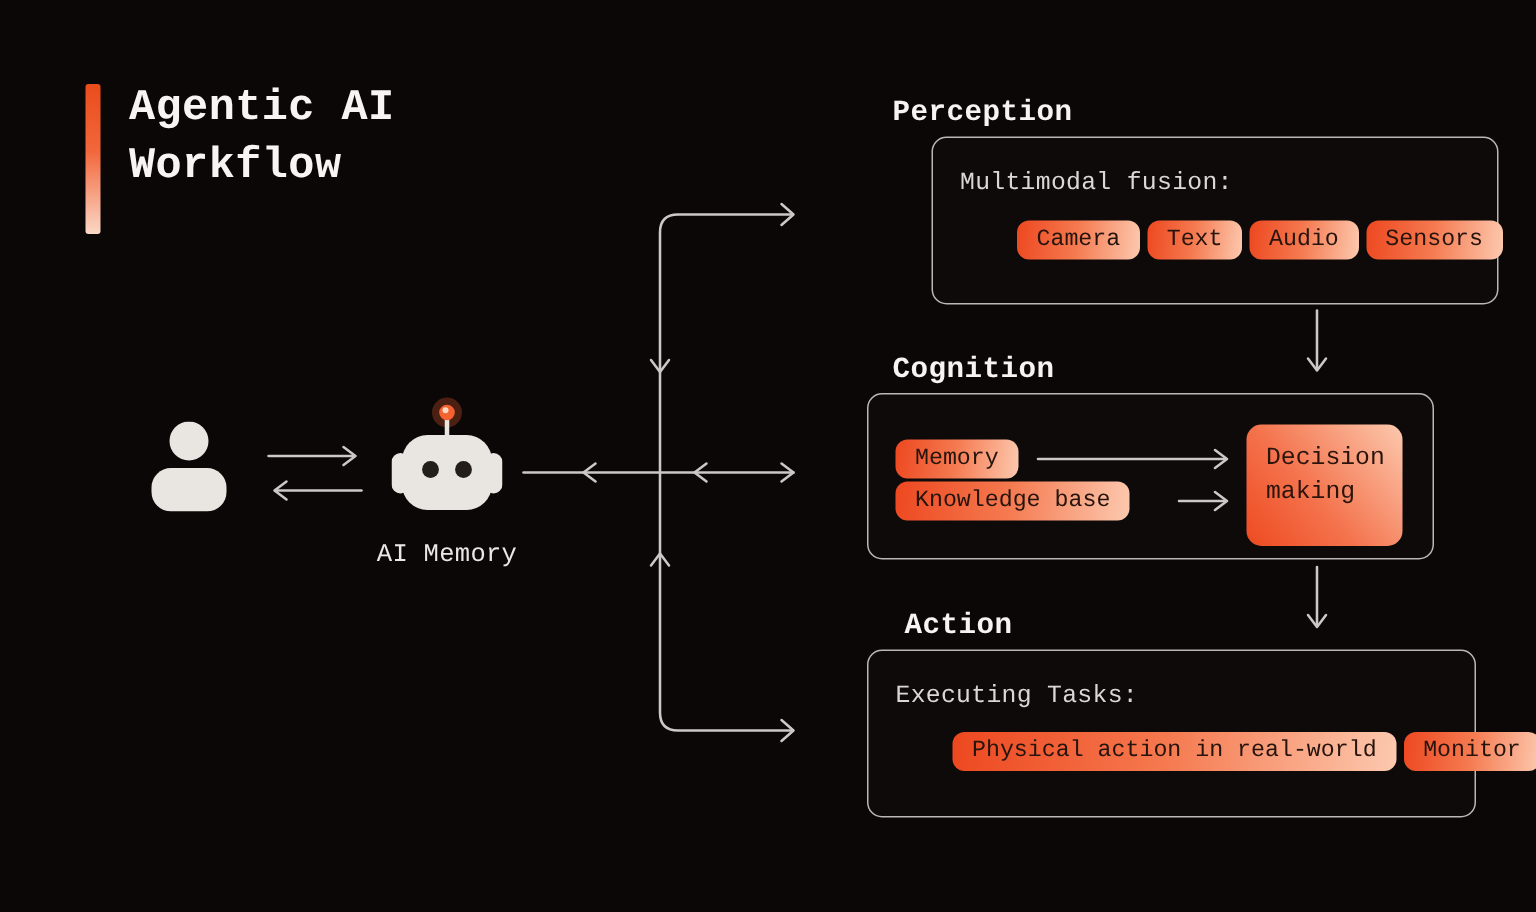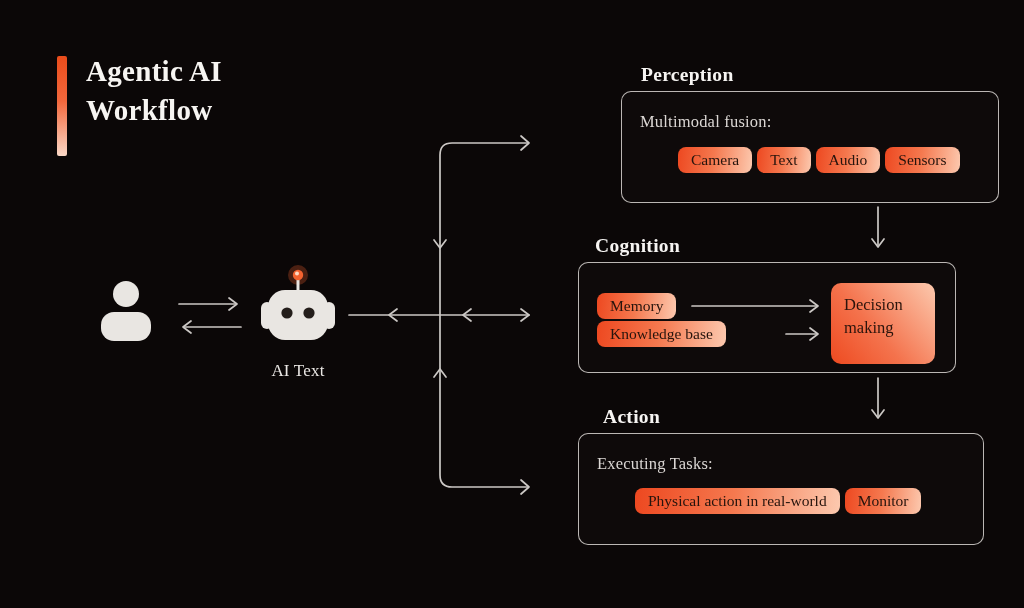--- a/index.html
+++ b/index.html
@@ -1,18 +1,18 @@
 <!DOCTYPE html>
 <html><head>
 <meta charset="utf-8">
 <style>
   html,body{margin:0;padding:0;background:#000;}
   .canvas{
     position:relative;width:1024px;height:608px;background:#0b0707;
-    overflow:hidden;font-family:Liberation Serif, serif;
+    overflow:hidden;font-family:Liberation Mono, monospace;
   }
   .abs{position:absolute;}
   
   .title-bar{
     left:57px;top:56px;width:10px;height:100px;border-radius:2px;
     background:linear-gradient(180deg,#ea4c1b 0%,#f2673c 45%,#fbd8c6 100%);
   }
   .title{
     left:86px;top:52px;width:210px;margin:0;
     font-size:29px;line-height:39px;font-weight:600;letter-spacing:.3px;color:#f7f5f2;
@@ -20,21 +20,21 @@
   
   .actor-label{
     text-align:center;font-size:17px;line-height:23px;color:#eae7e4;letter-spacing:.2px;
   }
   .user-icon{left:99px;top:281px;}
   .user-label{left:70px;top:357px;width:110px;}
   .robot-icon{left:261px;top:264px;}
   .agent-label{left:250px;top:359px;width:96px;}
   
   .sec-h{font-size:19.5px;font-weight:700;color:#f6f4f2;letter-spacing:.3px;}
-  .h-perception{left:595px;top:64px;margin-left:46px;}
+  .h-perception{left:595px;top:64px;}
   .h-cognition{left:595px;top:235px;}
   .h-action{left:603px;top:406px;}
   
   .box{
     border:1.6px solid rgba(226,222,219,.82);border-radius:10px;
     background:rgba(255,255,255,.015);box-sizing:border-box;
   }
   .box-perception{left:578px;top:91px;width:378px;height:112px;margin-left:43px;}
   .box-cognition{left:578px;top:262px;width:378px;height:111px;}
   .box-action{left:578px;top:433px;width:406px;height:112px;}
@@ -78,21 +78,21 @@
     <circle cx="37" cy="11" r="10" fill="#f4622f" opacity="0.28"></circle>
     <line x1="37" y1="14" x2="37" y2="27" stroke="#e9e6e2" stroke-width="3"></line>
     <circle cx="37" cy="11" r="5.2" fill="#f4622f"></circle>
     <circle cx="36" cy="9.5" r="2" fill="#ffd9c2"></circle>
     <rect x="0" y="38" width="12" height="27" rx="6" fill="#e9e6e2"></rect>
     <rect x="62" y="38" width="12" height="27" rx="6" fill="#e9e6e2"></rect>
     <rect x="7" y="26" width="60" height="50" rx="17" fill="#e9e6e2"></rect>
     <circle cx="26" cy="49" r="5.6" fill="#241e1b"></circle>
     <circle cx="48" cy="49" r="5.6" fill="#241e1b"></circle>
   </svg>
-  <div class="abs actor-label agent-label">AI Text</div>
+  <div class="abs actor-label agent-label">AI Memory</div>
 
   <div class="abs sec-h h-perception">Perception</div>
   <div class="abs box box-perception">
     <div class="box-subtitle">Multimodal fusion:</div>
     <div class="tag-row row-perception">
       <span class="tag">Camera</span>
       <span class="tag">Text</span>
       <span class="tag">Audio</span>
       <span class="tag">Sensors</span>
     </div>

